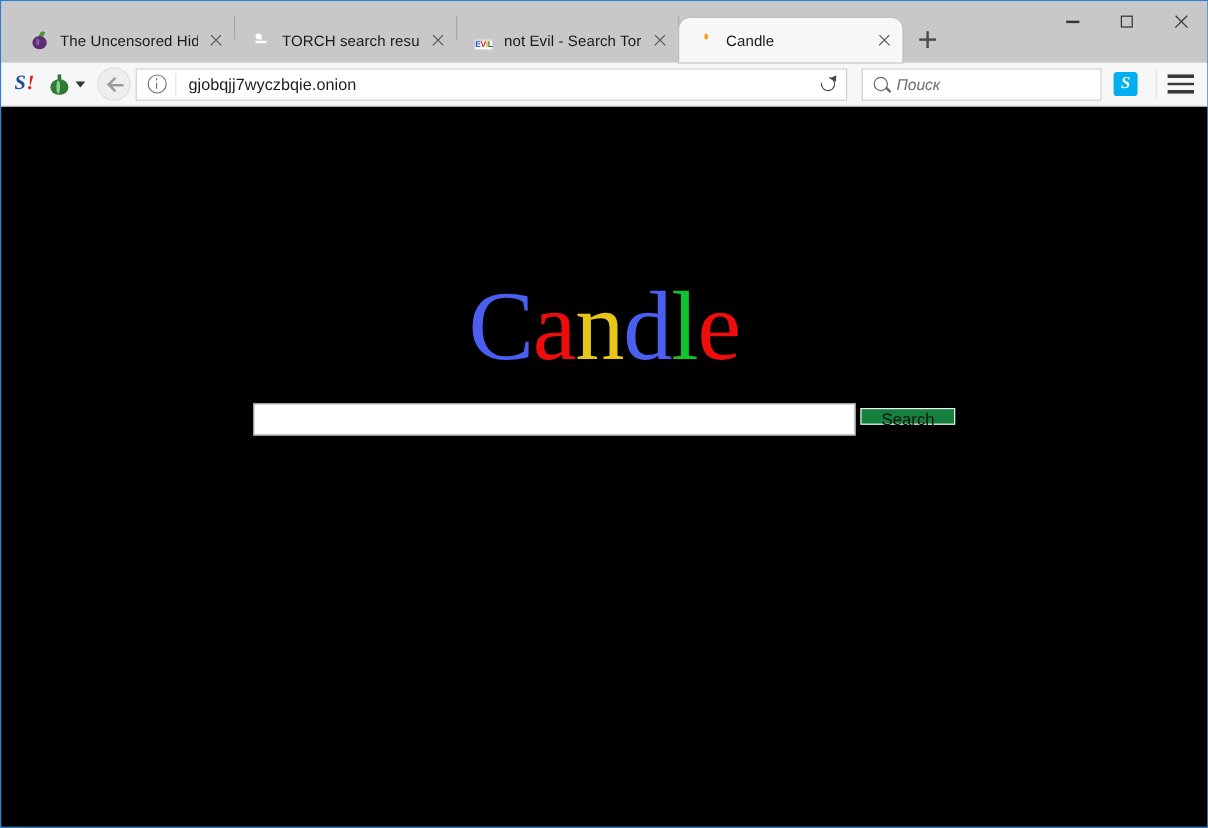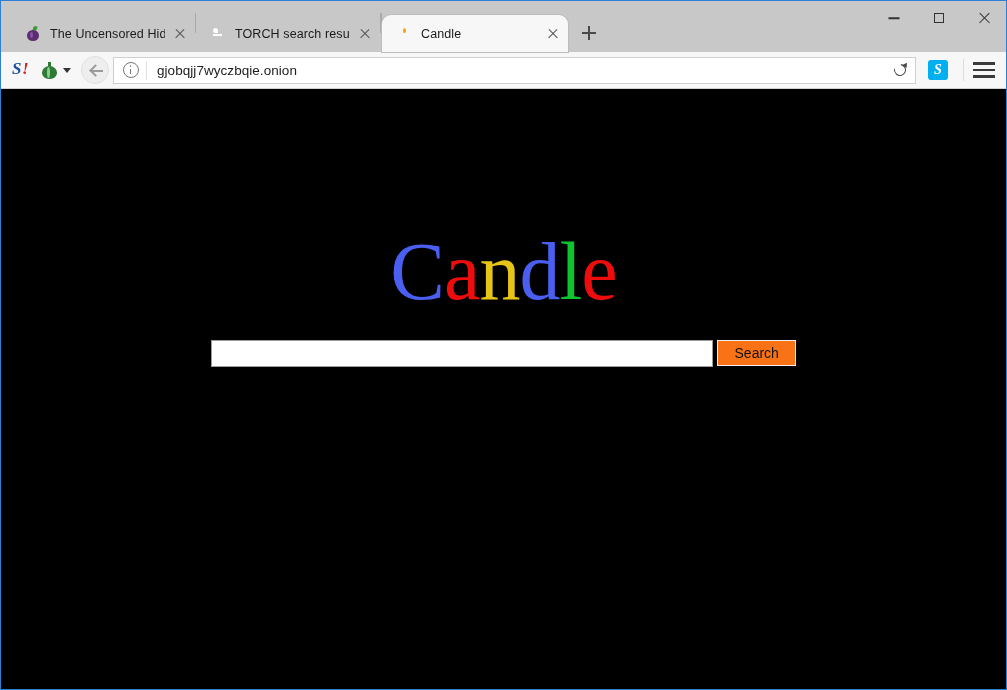--- a/index.html
+++ b/index.html
@@ -369,22 +369,22 @@
   }
   #candle-hint {
     margin-top:9px;
     font-size:15px;
     color:#9b9b9b;
     font-family:"Liberation Sans", sans-serif;
   }
   #candle-submit {
     margin-top:10px;
     min-width:79px;
-    height:26px;
-    background:#f97316;
+    height:14px;
+    background:#15803d;
     border:1px solid #efefef;
     font-size:14px;
     color:#111;
     font-family:"Liberation Sans", sans-serif;
     cursor:pointer;
     padding:0 12px;
   }
 </style>
 </head>
 <body>
@@ -404,20 +404,27 @@
 
     <div class="tab inactive">
       <span class="favicon">
         <span class="fav-torch"></span>
       </span>
       <span class="tab-title">TORCH search results f...</span>
       <span class="tab-close"></span>
     </div>
     <div class="tab-sep"></div>
 
+    <div class="tab inactive">
+      <span class="favicon">
+        <span class="fav-evil"><i style="color:#1a57c4">E</i><i style="color:#d81b1b">V</i><i style="color:#e0a800">I</i><i style="color:#1a8a34">L</i></span>
+      </span>
+      <span class="tab-title">not Evil - Search Tor</span>
+      <span class="tab-close"></span>
+    </div>
     <div class="tab-sep"></div>
 
     <div class="tab active">
       <span class="favicon">
         <span class="fav-candle"><span class="flame"></span></span>
       </span>
       <span class="tab-title">Candle</span>
       <span class="tab-close"></span>
     </div>
 
@@ -460,20 +467,24 @@
     <div id="urlbar">
       <span id="info-icon"></span>
       <span class="divider"></span>
       <span id="url-text">gjobqjj7wyczbqie.onion</span>
       <span id="reload-button">
         <span class="ring"></span>
           <span class="tip"></span>
       </span>
     </div>
 
+    <div id="searchbar">
+      <span id="search-icon"></span>
+      <input id="search-input" type="text" value="" placeholder="Поиск" style="">
+    </div>
 
     <div id="skype-button">
       <span class="s">S</span>
     </div>
 
     <div class="vsep"></div>
 
     <div id="menu-button">
       <span></span>
         <span></span>

